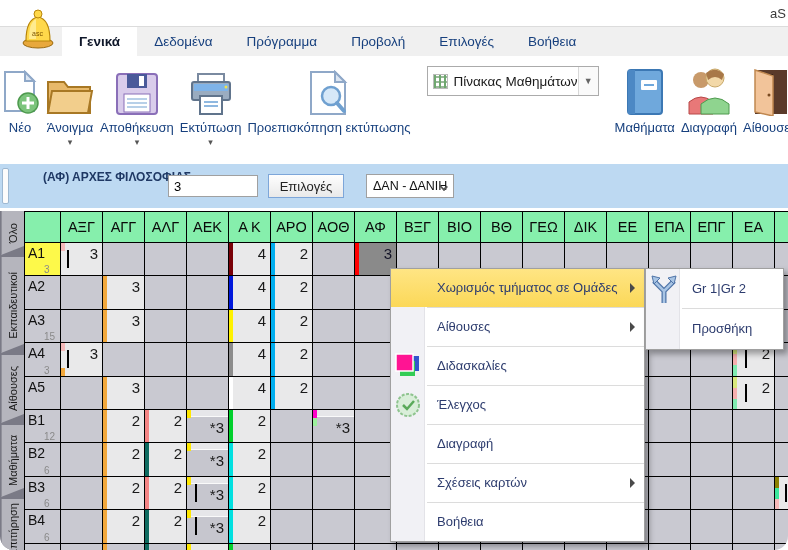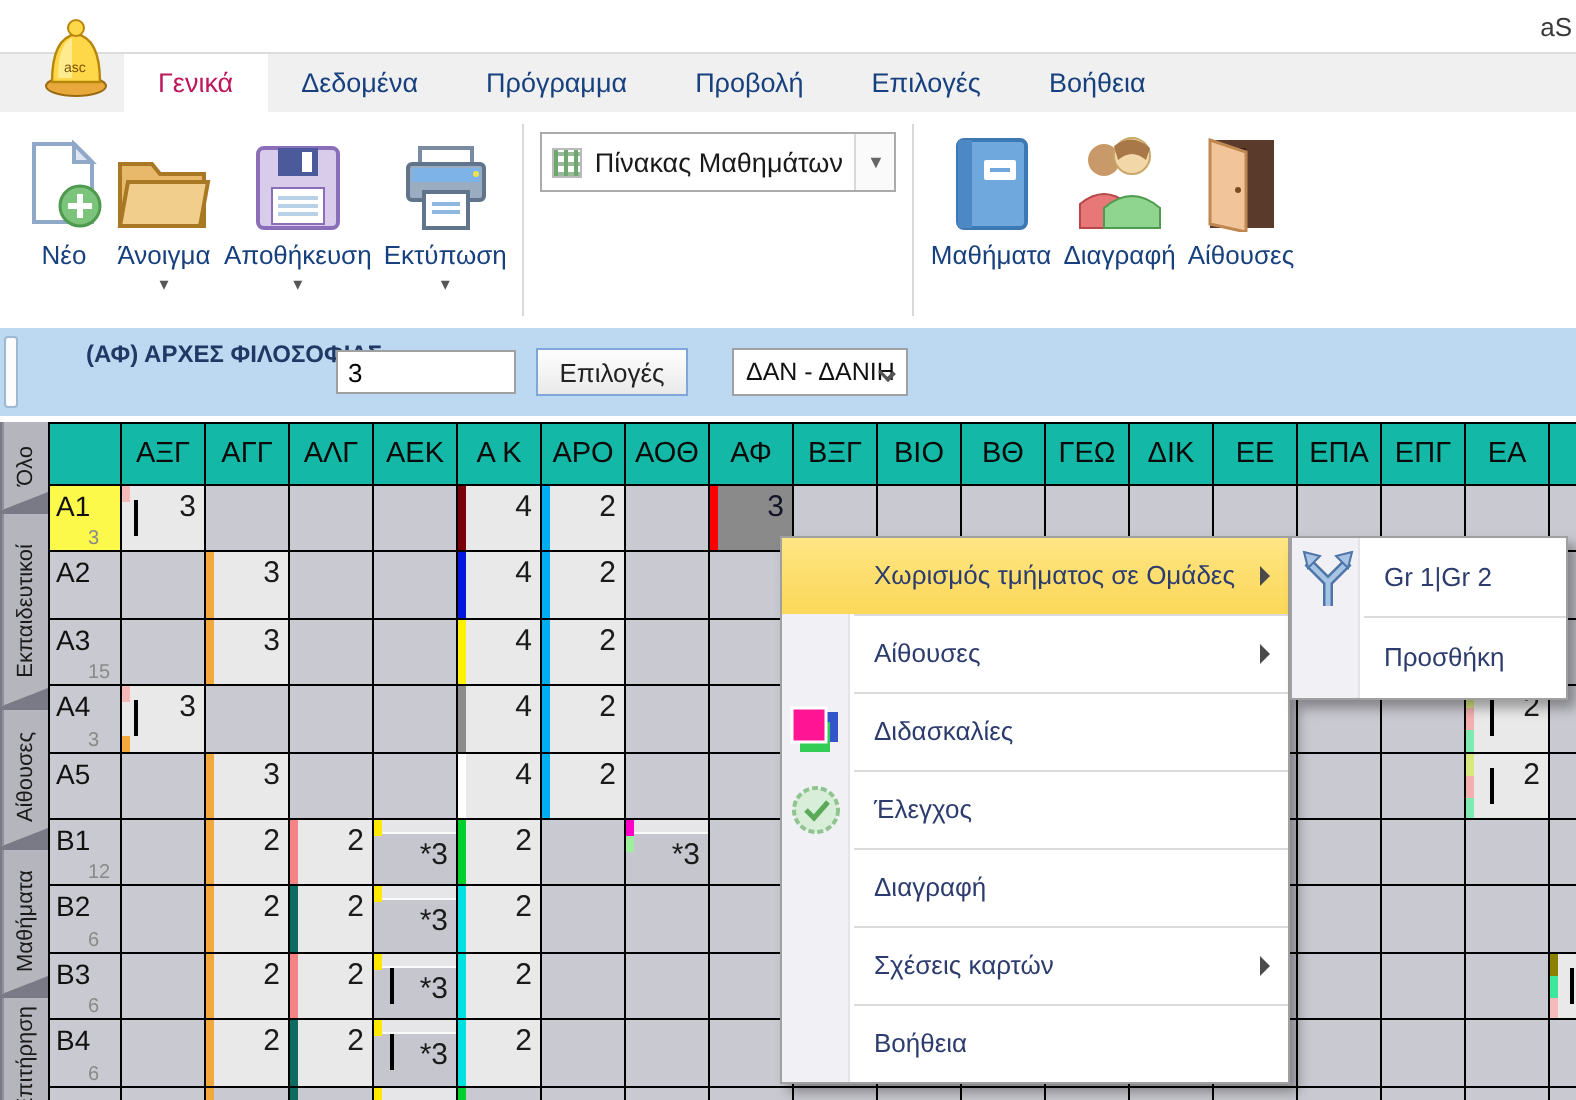--- a/index.html
+++ b/index.html
@@ -1,29 +1,29 @@
 <!DOCTYPE html>
 <html><head>
 <meta charset="utf-8">
 <style>
   * { margin:0; padding:0; box-sizing:border-box; }
   html,body { width:788px; height:550px; overflow:hidden; background:#fff;
               font-family:"Liberation Sans", sans-serif; }
-  #app { position:relative; width:788px; height:550px; background:#fff; overflow:hidden; }
+  #app { position:relative; width:788px; height:550px; background:#fff; overflow:hidden;border-radius:14px; }
 
   
   .titlebar { position:absolute; left:0; top:0; width:788px; height:26px; background:#fff; }
   .title-right { position:absolute; right:2px; top:6px; font-size:13px; color:#3a3a3a; }
   .bell { position:absolute; left:18px; top:5px; width:40px; height:44px; z-index:5; }
 
   
   .tabstrip { position:absolute; left:0; top:26px; width:788px; height:30px; background:#F0F0F0;
               border-top:1px solid #DCDCDC; display:flex; padding-left:62px; }
   .rtab { height:30px; line-height:30px; padding:0 17px; font-size:13.5px; color:#17407E; cursor:default; }
-  .rtab.active { background:#fff; color:#be185d; font-weight:normal; }
+  .rtab.active { background:#fff; color:#0f172a; font-weight:bold; }
 
   
   .toolbar { position:absolute; left:0; top:56px; width:788px; height:108px; background:#fff; display:flex; }
   .tbtn { display:flex; flex-direction:column; align-items:center; margin-top:8px; }
   .tbtn .ticon { height:52px; display:flex; align-items:flex-end; justify-content:center; }
   .tbtn .tlabel { font-size:13px; color:#17407E; margin-top:4px; white-space:nowrap; text-align:center; line-height:15px; }
   .tbtn .tcaret { font-size:9px; color:#555; margin-top:2px; height:10px; }
   .vsep { width:1px; background:#D9D9D9; margin:6px 8px 4px 8px; height:96px; }
   .viewbox { margin-top:10px; width:178px; height:30px; border:1px solid #ABABAB; background:#fff;
              display:flex; align-items:center; }
@@ -61,21 +61,21 @@
   .vtab span { writing-mode:vertical-rl; transform:rotate(180deg); font-size:11px; color:#1a1a1a; white-space:nowrap; }
 
   
   .gridwrap { position:absolute; left:24px; top:211px; width:764px; height:339px; overflow:hidden; }
   .gtable { position:absolute; left:0; top:0; width:794px; border-top:1px solid #000; border-left:1px solid #000; }
   .grow { display:flex; height:33.4px; }
   .grow.header { height:31px; }
   .gcell { position:relative; width:42px; height:100%; border-right:1px solid #000; border-bottom:1px solid #000;
            background:#C9C9D1; overflow:hidden; }
   .gcell.labelcol { width:36px; background:#C9C9D1; }
-  .gcell.hdr { background:#14b8a6; display:flex; align-items:center; justify-content:center;
+  .gcell.hdr { background:#86efac; display:flex; align-items:center; justify-content:center;
                font-size:14.5px; color:#0a0a0a; }
   .gcell.light { background:#E9E9EA; }
   .gcell.split { background:linear-gradient(#E6E6E9 0 6px,#FAFAFA 6px 7px,#C6C6CE 7px 100%); }
   .gcell.sel { background:#8A8A8A; }
   .gval { position:absolute; top:2px; right:4px; font-size:15px; color:#1a1a1a; }
   .gcell.sel .gval { color:#141428; }
   .gcell.split .gval { top:9px; }
   .rlabel { position:absolute; left:3px; top:2px; font-size:14px; color:#111; }
   .rsub { position:absolute; left:19px; bottom:0px; font-size:10px; color:#8A8A8A; }
   .stripe { position:absolute; left:0; top:0; bottom:0; width:4px; }
@@ -172,20 +172,32 @@
               <rect x="10" y="2" width="26" height="10" fill="#fff" stroke="#7A8AA0" stroke-width="2"></rect>
               <rect x="4" y="10" width="38" height="18" rx="2" fill="#9AACC0" stroke="#60748C" stroke-width="2"></rect>
               <rect x="6" y="12" width="34" height="7" fill="#7EB3E8"></rect>
               <circle cx="38" cy="15" r="1.5" fill="#F2E24A"></circle>
               <rect x="12" y="24" width="22" height="18" fill="#fff" stroke="#60748C" stroke-width="2"></rect>
               <path d="M16 30 h14 M16 34 h14" stroke="#8FB8E0" stroke-width="2"></path>
             </svg>
           </div>
           <div class="tlabel">Εκτύπωση</div>
           <div class="tcaret">▾</div>
+        </div>
+        <div class="tbtn">
+          <div class="ticon">
+            <svg width="44" height="46" viewBox="0 0 44 46">
+              <path d="M4 2 h24 l10 10 v32 h-34 z" fill="#fff" stroke="#8FA8C8" stroke-width="2"></path>
+              <path d="M28 2 l10 10 h-10 z" fill="#DCE6F2" stroke="#8FA8C8" stroke-width="2"></path>
+              <circle cx="24" cy="26" r="9" fill="#D6E8F8" stroke="#6FA0D0" stroke-width="2.5"></circle>
+              <path d="M30 33 l7 8" stroke="#6FA0D0" stroke-width="4" stroke-linecap="round"></path>
+            </svg>
+          </div>
+          <div class="tlabel">Προεπισκόπηση εκτύπωσης</div>
+          <div class="tcaret"></div>
         </div>
       </div>
     <div class="vsep"></div>
     <div class="viewbox">
       <span class="gridglyph"></span>
       <span class="vb-label">Πίνακας Μαθημάτων</span>
       <span class="vb-drop">▼</span>
     </div>
     <div class="vsep"></div>
     <div id="entityButtons" style="display:flex; gap:6px;">

